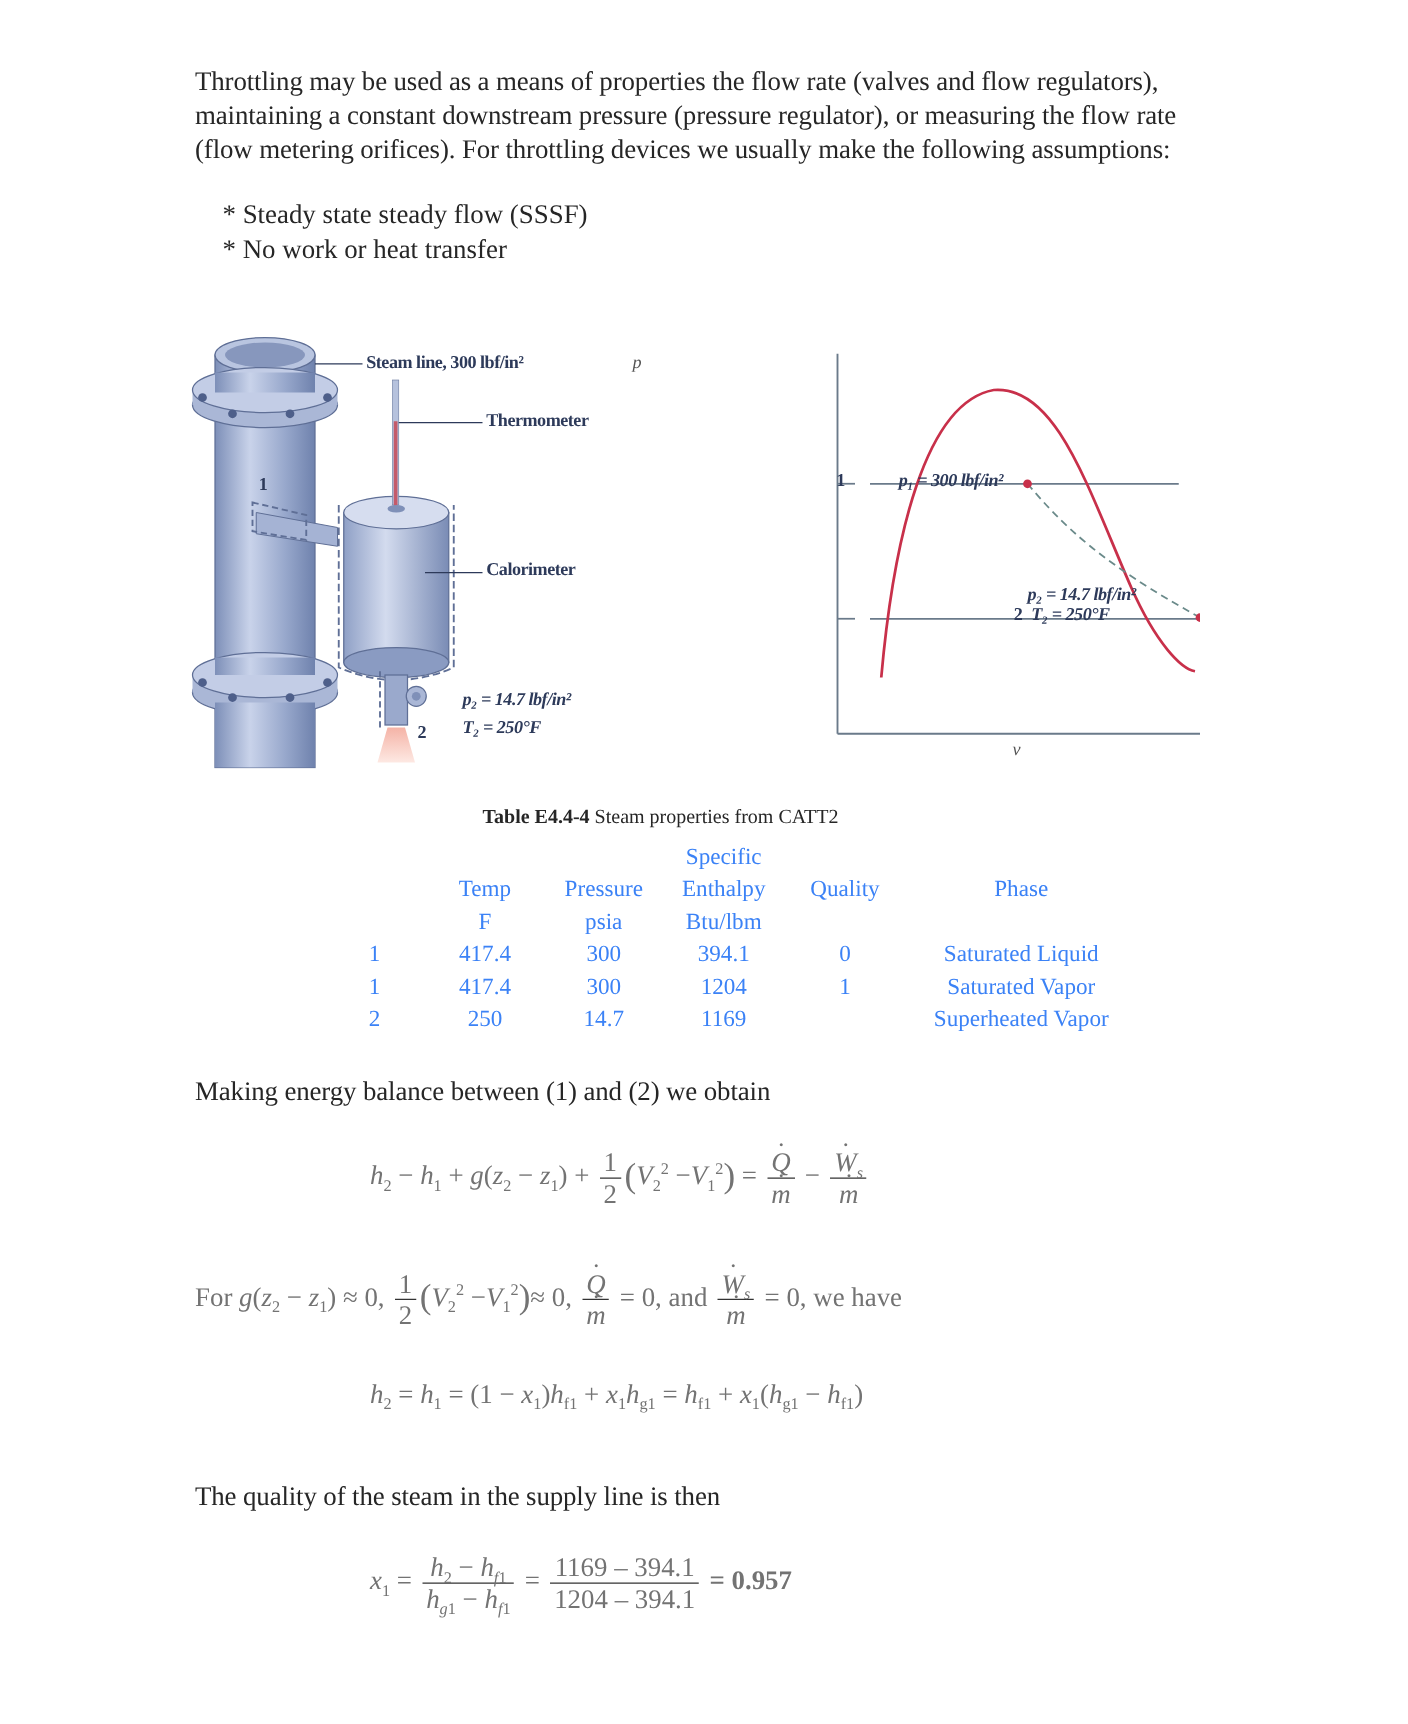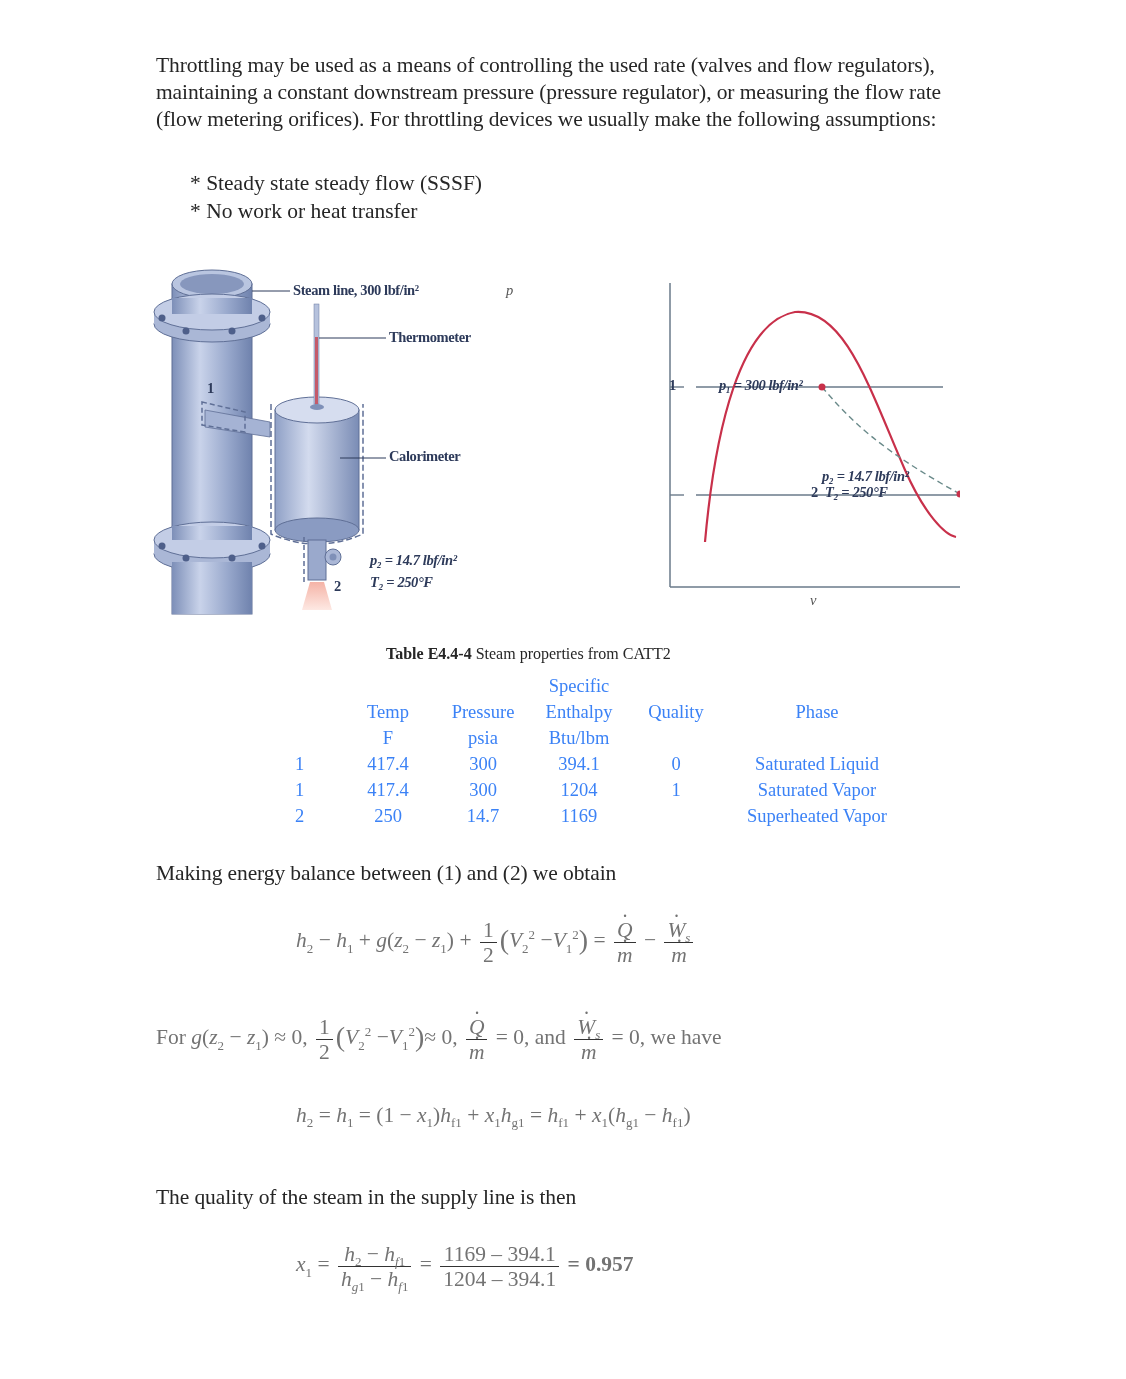--- a/index.html
+++ b/index.html
@@ -1,19 +1,19 @@
 <!DOCTYPE html>
 <html><head>
 <meta charset="utf-8">
 <style>
   html, body { margin: 0; padding: 0; background: #ffffff; }
   body { width: 1126px; height: 1379px; position: relative; overflow: hidden;
          font-family: "Liberation Serif", "DejaVu Serif", serif; color: #262626; }
   .para { position: absolute; left: 156px; width: 900px; font-size: 21.5px; line-height: 27px; letter-spacing: -0.1px; }
-  .bullets { position: absolute; left: 178px; top: 158px; font-size: 21.5px; line-height: 27.5px; margin: 12px; padding: 0; list-style: none; }
+  .bullets { position: absolute; left: 178px; top: 158px; font-size: 21.5px; line-height: 27.5px; margin: 0; padding: 0; list-style: none; }
   .bullets li { white-space: nowrap; }
   .figure { position: absolute; left: 150px; top: 262px; width: 800px; height: 360px; }
   .fig-label { position: absolute; font-family: "Liberation Serif", serif; font-size: 14.5px; color: #2d3a5a; font-weight: bold; white-space: nowrap; letter-spacing: -0.4px; }
   .table-caption { position: absolute; left: 386px; top: 645px; font-size: 16px; white-space: nowrap; }
   .table-caption b { font-weight: bold; }
   table.props { position: absolute; left: 295px; top: 673px; border-collapse: collapse;
                 font-family: Liberation Serif, serif; font-size: 18.5px; color: #3b82f6; }
   table.props td, table.props th { padding: 0; height: 26px; text-align: center; font-weight: normal; white-space: nowrap; }
   .c0 { width: 38px; text-align: left !important; }
   .c1 { width: 110px; } .c2 { width: 80px; } .c3 { width: 112px; } .c4 { width: 82px; } .c5 { width: 200px; }
@@ -25,21 +25,21 @@
   sub, sup { font-size: 13px; line-height: 0; }
   .dotted { position: relative; display: inline-block; }
   .dotted::before { content: "·"; position: absolute; top: -14px; left: 50%; transform: translateX(-50%); font-size: 20px; }
   .paren { font-size: 28px; vertical-align: -2px; font-weight: lighter; }
   b.res { font-weight: bold; }
 </style>
 </head>
 <body>
 
 <div class="para" style="top:52px;">
-  <div>Throttling may be used as a means of controlling the used rate (valves and flow regulators),</div>
+  <div>Throttling may be used as a means of properties the flow rate (valves and flow regulators),</div>
   <div>maintaining a constant downstream pressure (pressure regulator), or measuring the flow rate</div>
   <div>(flow metering orifices). For throttling devices we usually make the following assumptions:</div>
 </div>
 
 <ul class="bullets">
   <li>* Steady state steady flow (SSSF)</li>
   <li>* No work or heat transfer</li>
 </ul>
 
 <div class="figure">

